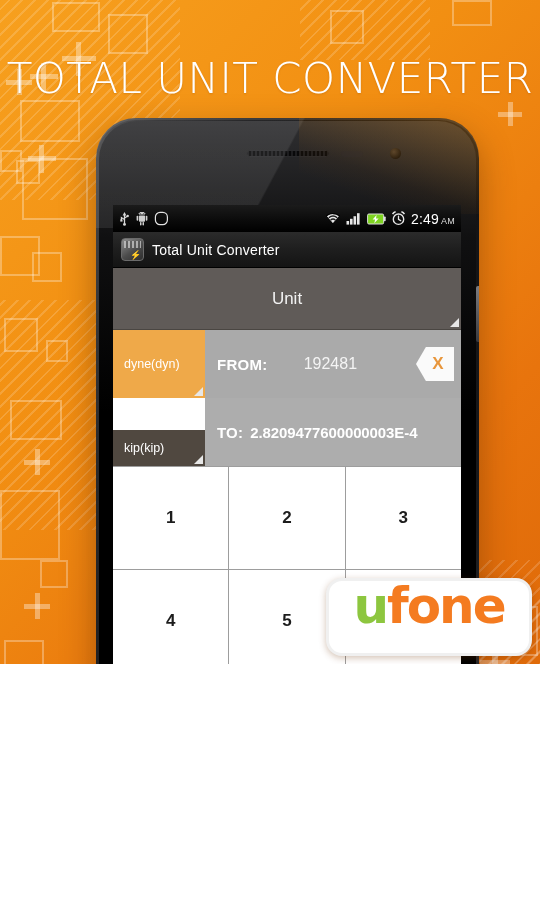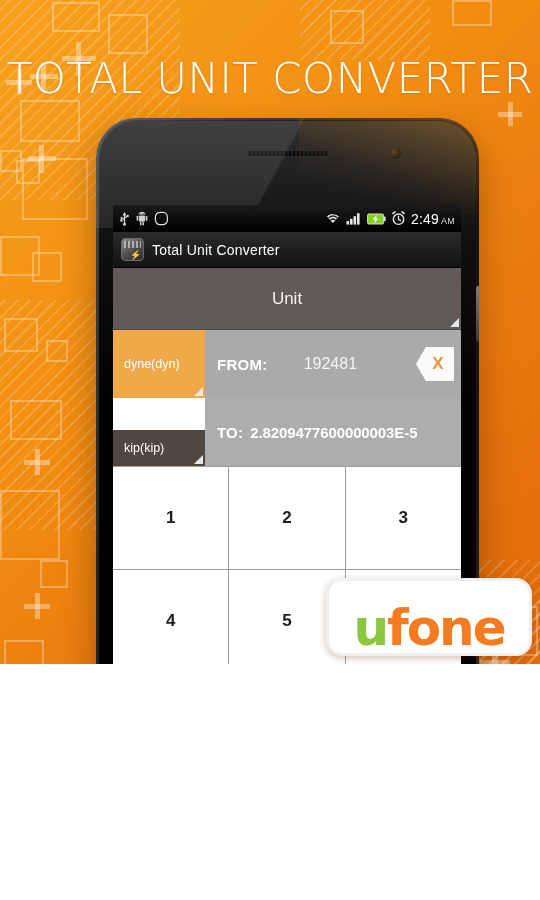--- a/index.html
+++ b/index.html
@@ -237,21 +237,21 @@
 
   
   #ufone {
     position: absolute;
     right: 8px; bottom: 8px;
     width: 206px; height: 78px;
     background: #ffffff;
     border: 3px solid #F0F0F0;
     border-radius: 16px;
     box-shadow: 0 2px 7px rgba(110,50,0,0.30);
-    display: flex; align-items: flex-end; justify-content: center;
+    display: flex; align-items: flex-start; justify-content: center;
   }
   #ufone-text {
     font-family: "DejaVu Sans", sans-serif;
     font-size: 50px;
     font-weight: bold;
     letter-spacing: -2px;
     line-height: 1;
   }
   .uf-u { color: #8DC63F; }
   .uf-fone { color: #F47B20; }
@@ -423,21 +423,21 @@
         </div>
       </div>
 
       <div class="conv-row">
         <div class="unit-cell unit-to">
           <span>kip(kip)</span>
           <span class="corner-tri"></span>
         </div>
         <div class="value-cell to-cell">
           <span class="lbl-to">TO:</span>
-          <span class="val-to">2.8209477600000003E-5</span>
+          <span class="val-to">2.8209477600000003E-4</span>
         </div>
       </div>
 
       <div id="keypad">
         <div class="key">1</div>
         <div class="key">2</div>
         <div class="key">3</div>
         <div class="key">4</div>
         <div class="key">5</div>
         <div class="key">6</div>

